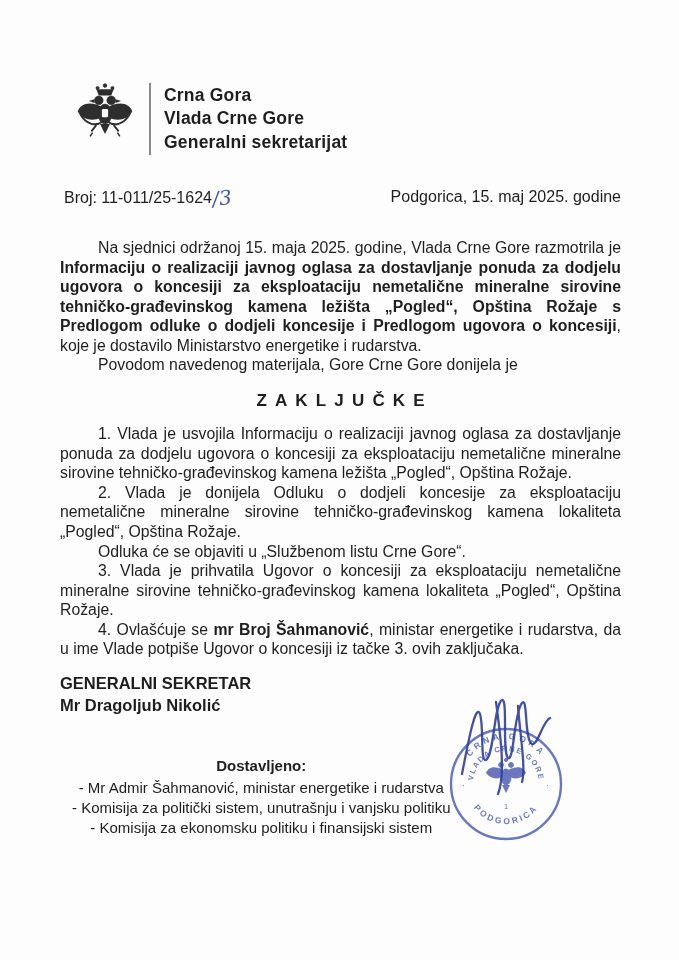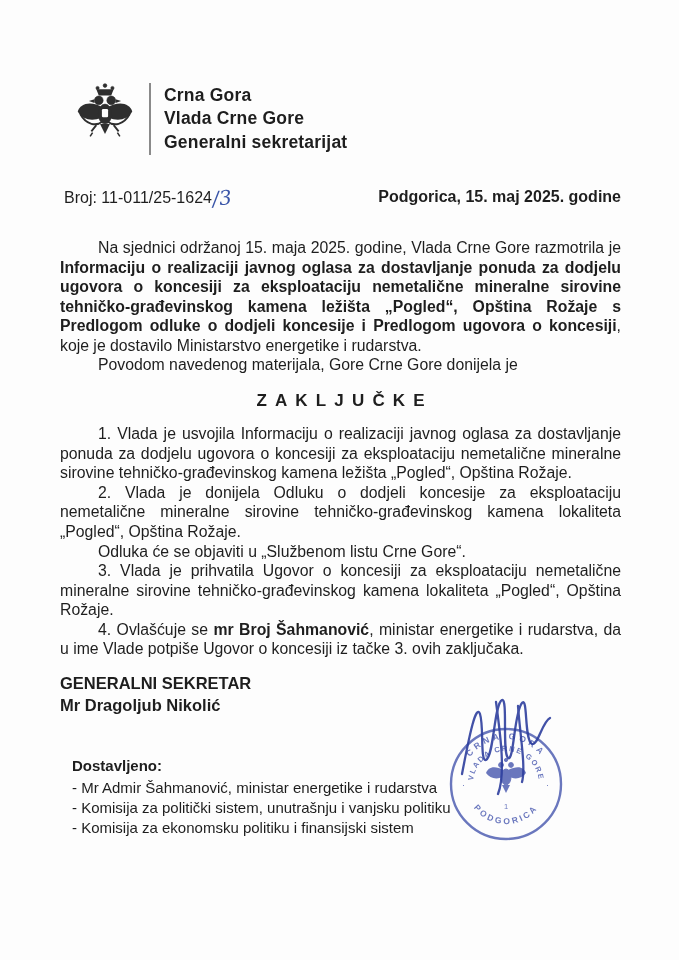--- a/index.html
+++ b/index.html
@@ -18,33 +18,33 @@
   .header { display:flex; align-items:center; gap:13px; padding:80px 0 0 74px; }
   .logo { width:62px; height:78px; flex:0 0 auto; }
   .header-divider { width:2px; height:72px; background:#8a8a8a; flex:0 0 auto; }
   .org-lines { font-weight:bold; font-size:17.5px; line-height:1.32; letter-spacing:.2px; }
   
   .ref-row { display:flex; justify-content:space-between; align-items:flex-start;
              padding:26px 58px 0 64px; font-size:16px; }
   .ref-number { white-space:nowrap; }
   .handwritten { color:#3a55a8; font-size:20px; font-style:italic; display:inline-block;
                  transform:rotate(-6deg) translateY(2px); font-family:"DejaVu Serif",serif; }
-  .place-date { white-space:nowrap; padding-top:4px;font-weight:bold; }
+  .place-date { white-space:nowrap; padding-top:4px; }
   
   .body { padding:30px 58px 0 60px; font-size:15.8px; line-height:1.24;
           text-align:justify; }
   .body p.para { text-indent:38px; margin:0; }
   .bold { font-weight:bold;margin-top:42px; }
   .heading { text-align:center; font-weight:bold; font-size:17px;
              letter-spacing:.48em; text-indent:.48em; margin:15px 0 13px; }
   
   .signature { text-align:left; padding:13px 64px 0 0; font-weight:bold;
                font-size:16.5px; line-height:1.35; }
   
-  .distribution { position:absolute; left:72px; top:756px; font-size:15px; line-height:1.33; }
+  .distribution { position:absolute; left:72px; top:756px; font-size:15px; line-height:1.33;text-align:center; }
   .distribution .dist-label { font-weight:bold; margin-bottom:2px; }
   
   .stamp { position:absolute; left:446px; top:724px; width:120px; height:120px; }
   .ink-signature { position:absolute; left:452px; top:690px; width:118px; height:110px; }
 </style>
 </head>
 <body>
 
 <div class="page">
 

